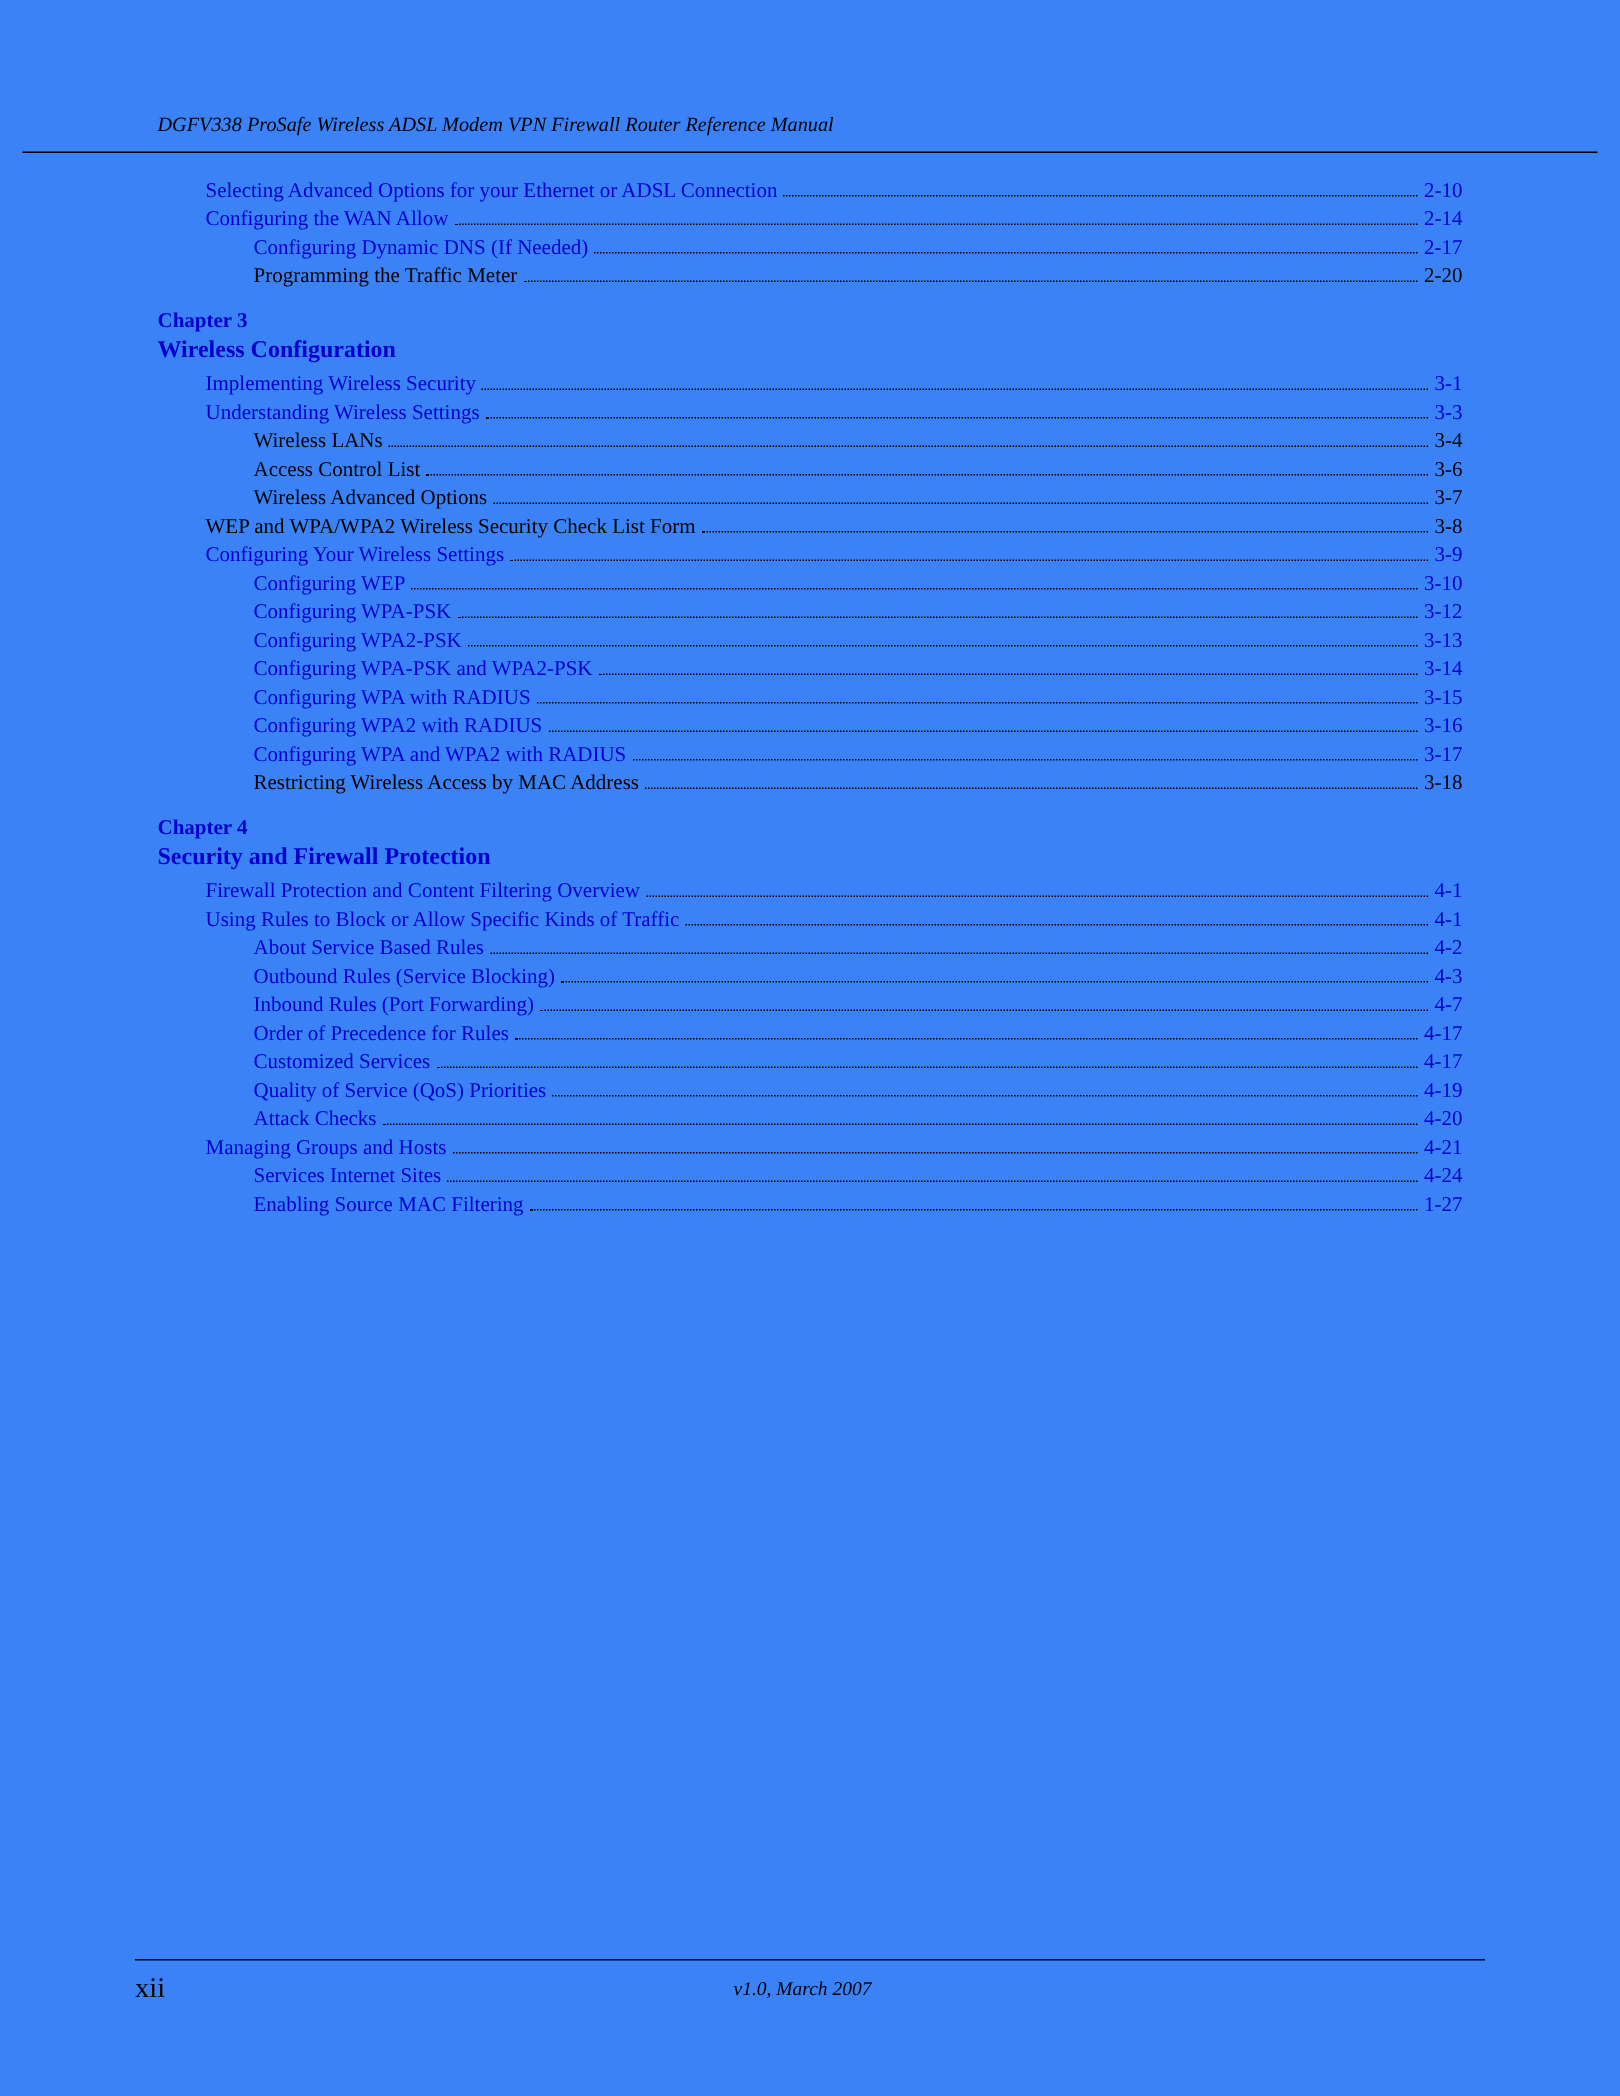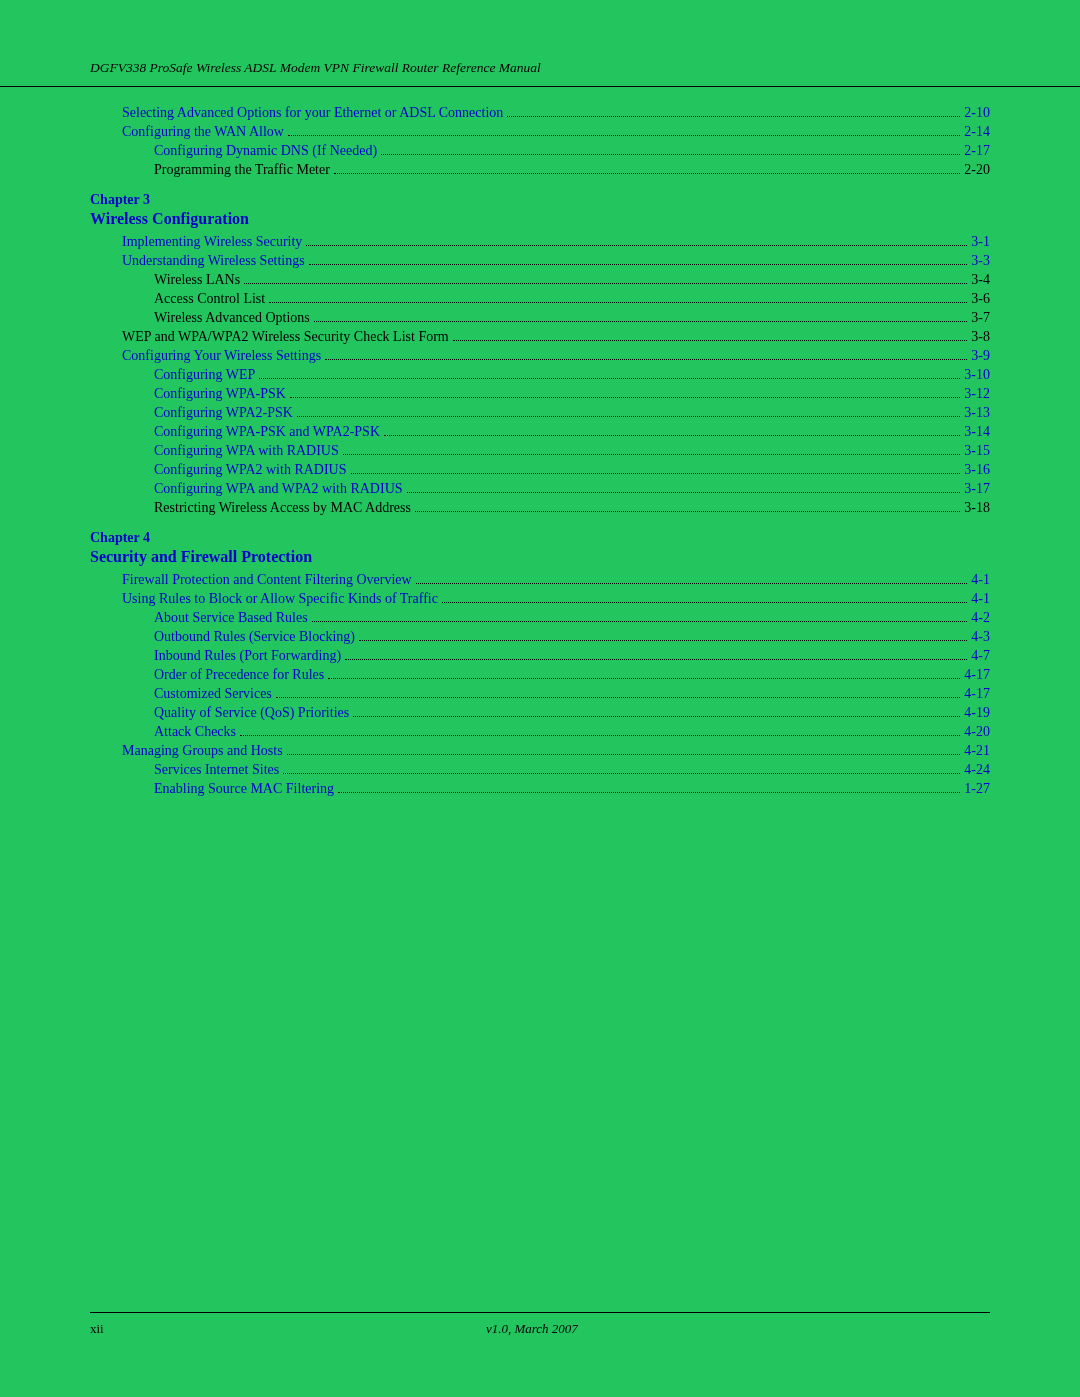--- a/index.html
+++ b/index.html
@@ -8,23 +8,23 @@
       font-family: 'Times New Roman', Times, serif;
       font-size: 14px;
       color: #000;
       width: 1080px;
       min-height: 1397px;
       position: relative;
     }
     .page {
       width: 1080px;
       min-height: 1397px;
-      padding: 0;
+      padding: 15px;
       position: relative;
-      background: #22c55e;
+      background: #3b82f6;
     }
     .header {
       padding: 60px 90px 10px 90px;
       border-bottom: 1px solid #000;
       margin-bottom: 18px;
     }
     .header-text {
       font-style: italic;
       font-size: 13.5px;
       color: #000;
@@ -82,21 +82,21 @@
     .footer-line {
       border-top: 1px solid #000;
       margin-bottom: 8px;
     }
     .footer-bottom {
       display: flex;
       justify-content: space-between;
       align-items: center;
     }
     .footer-xii {
-      font-size: 13px;
+      font-size: 19px;
       color: #000;
       text-align: center;
     }
     .footer-version {
       font-size: 13px;
       color: #000;
       font-style: italic;
       text-align: center;
       flex: 1;
     }

